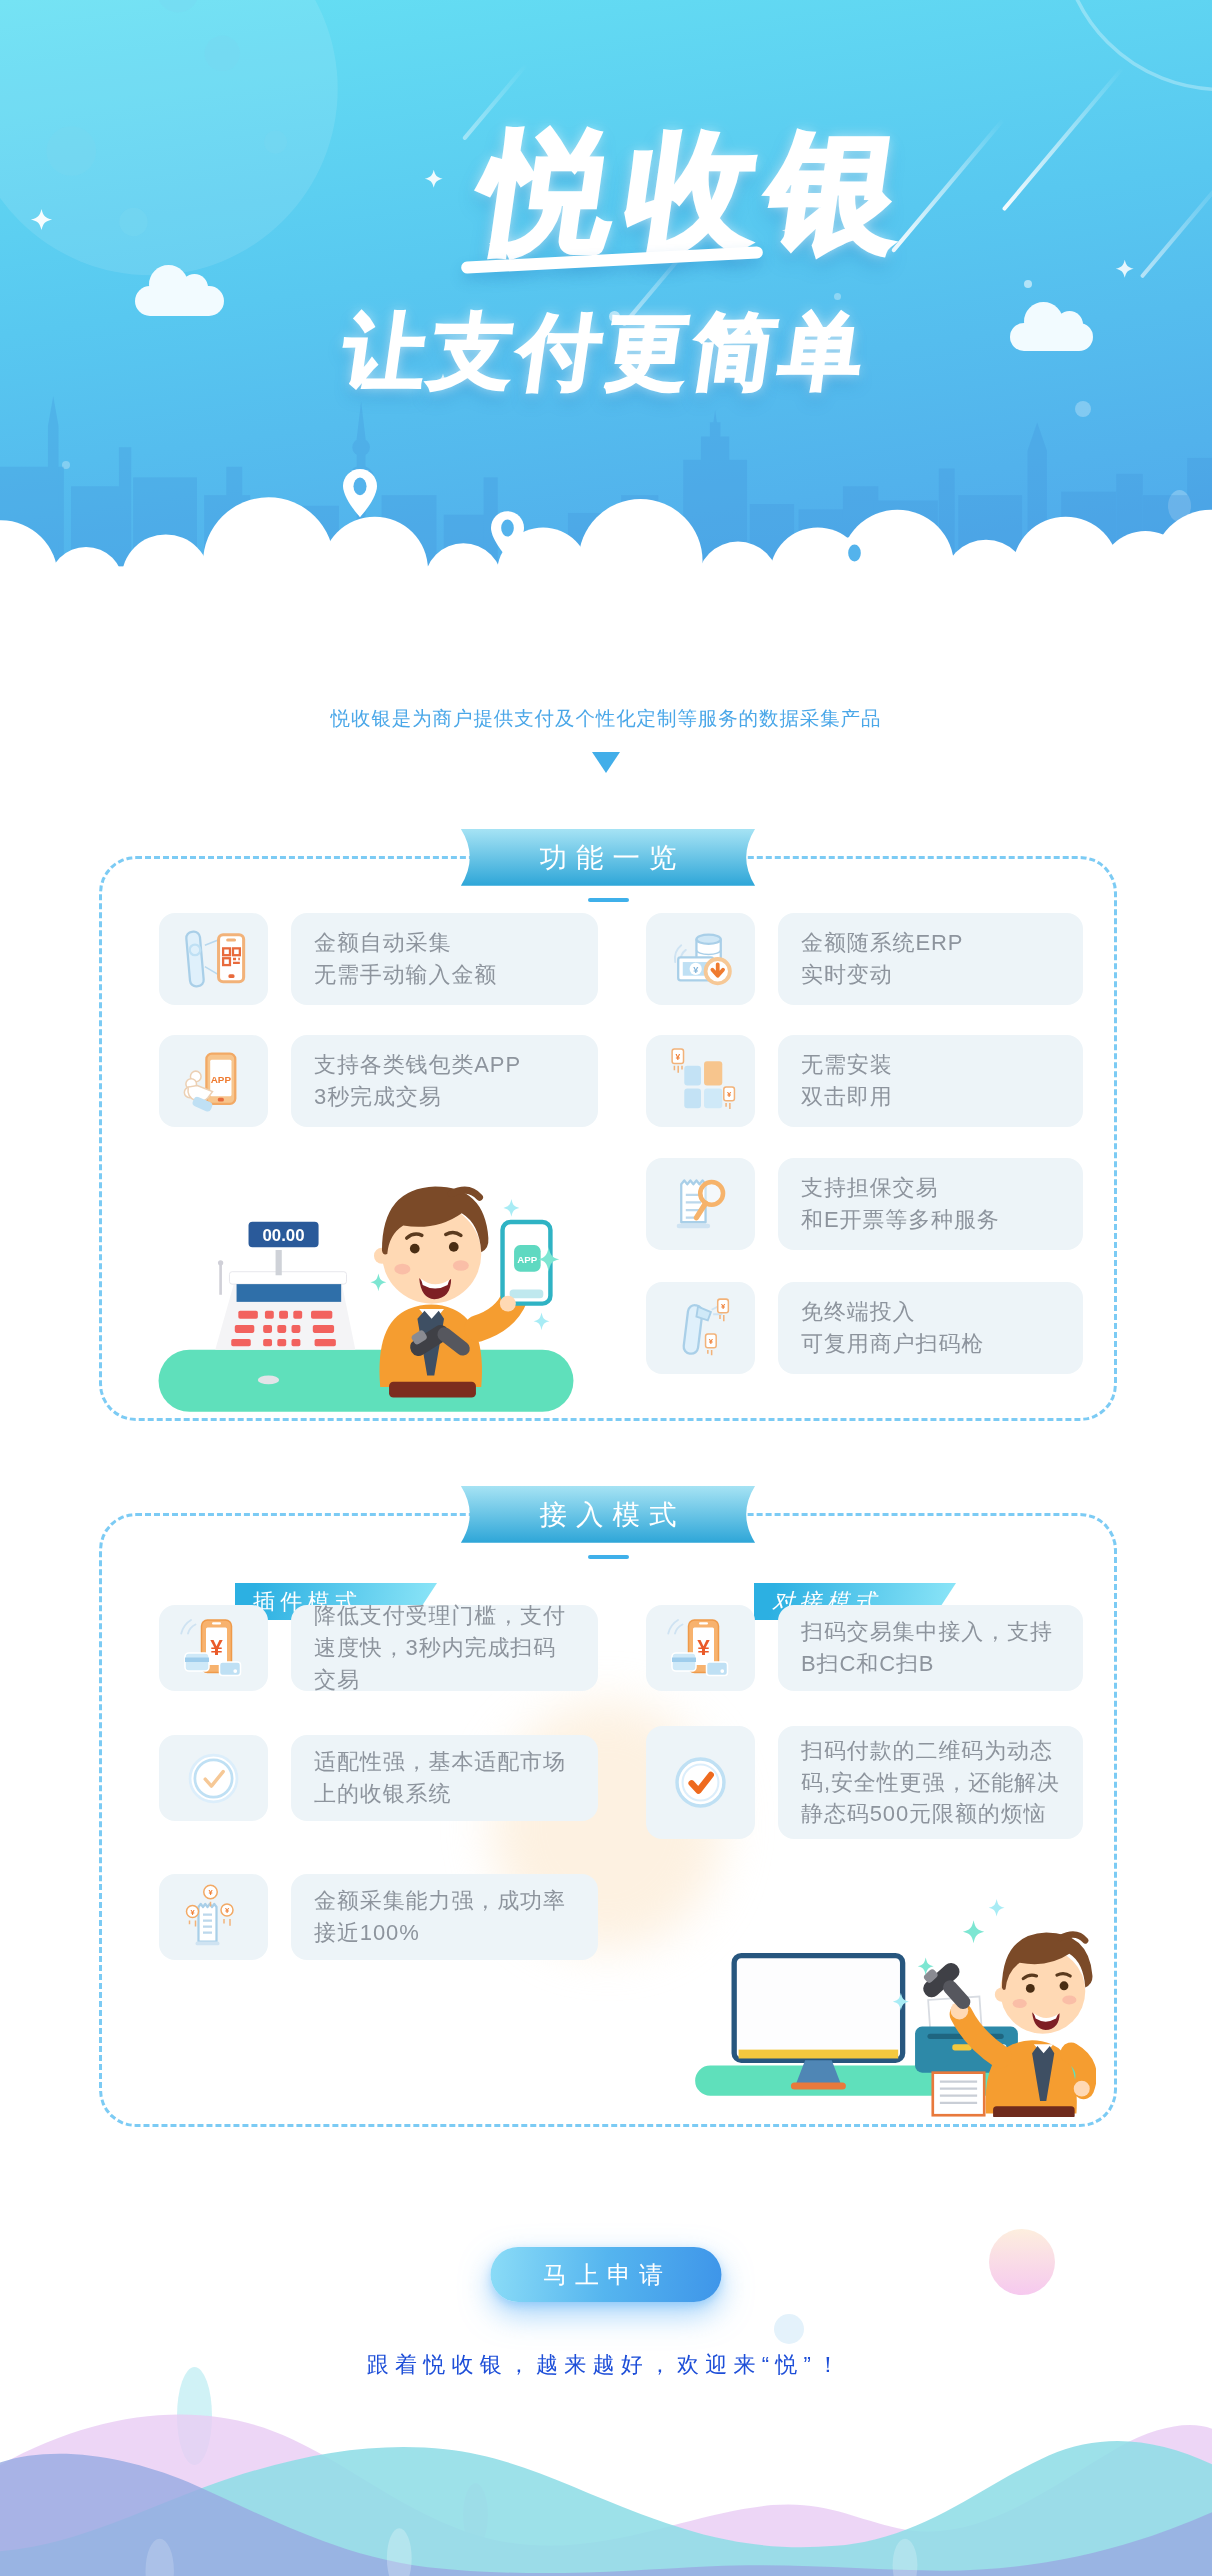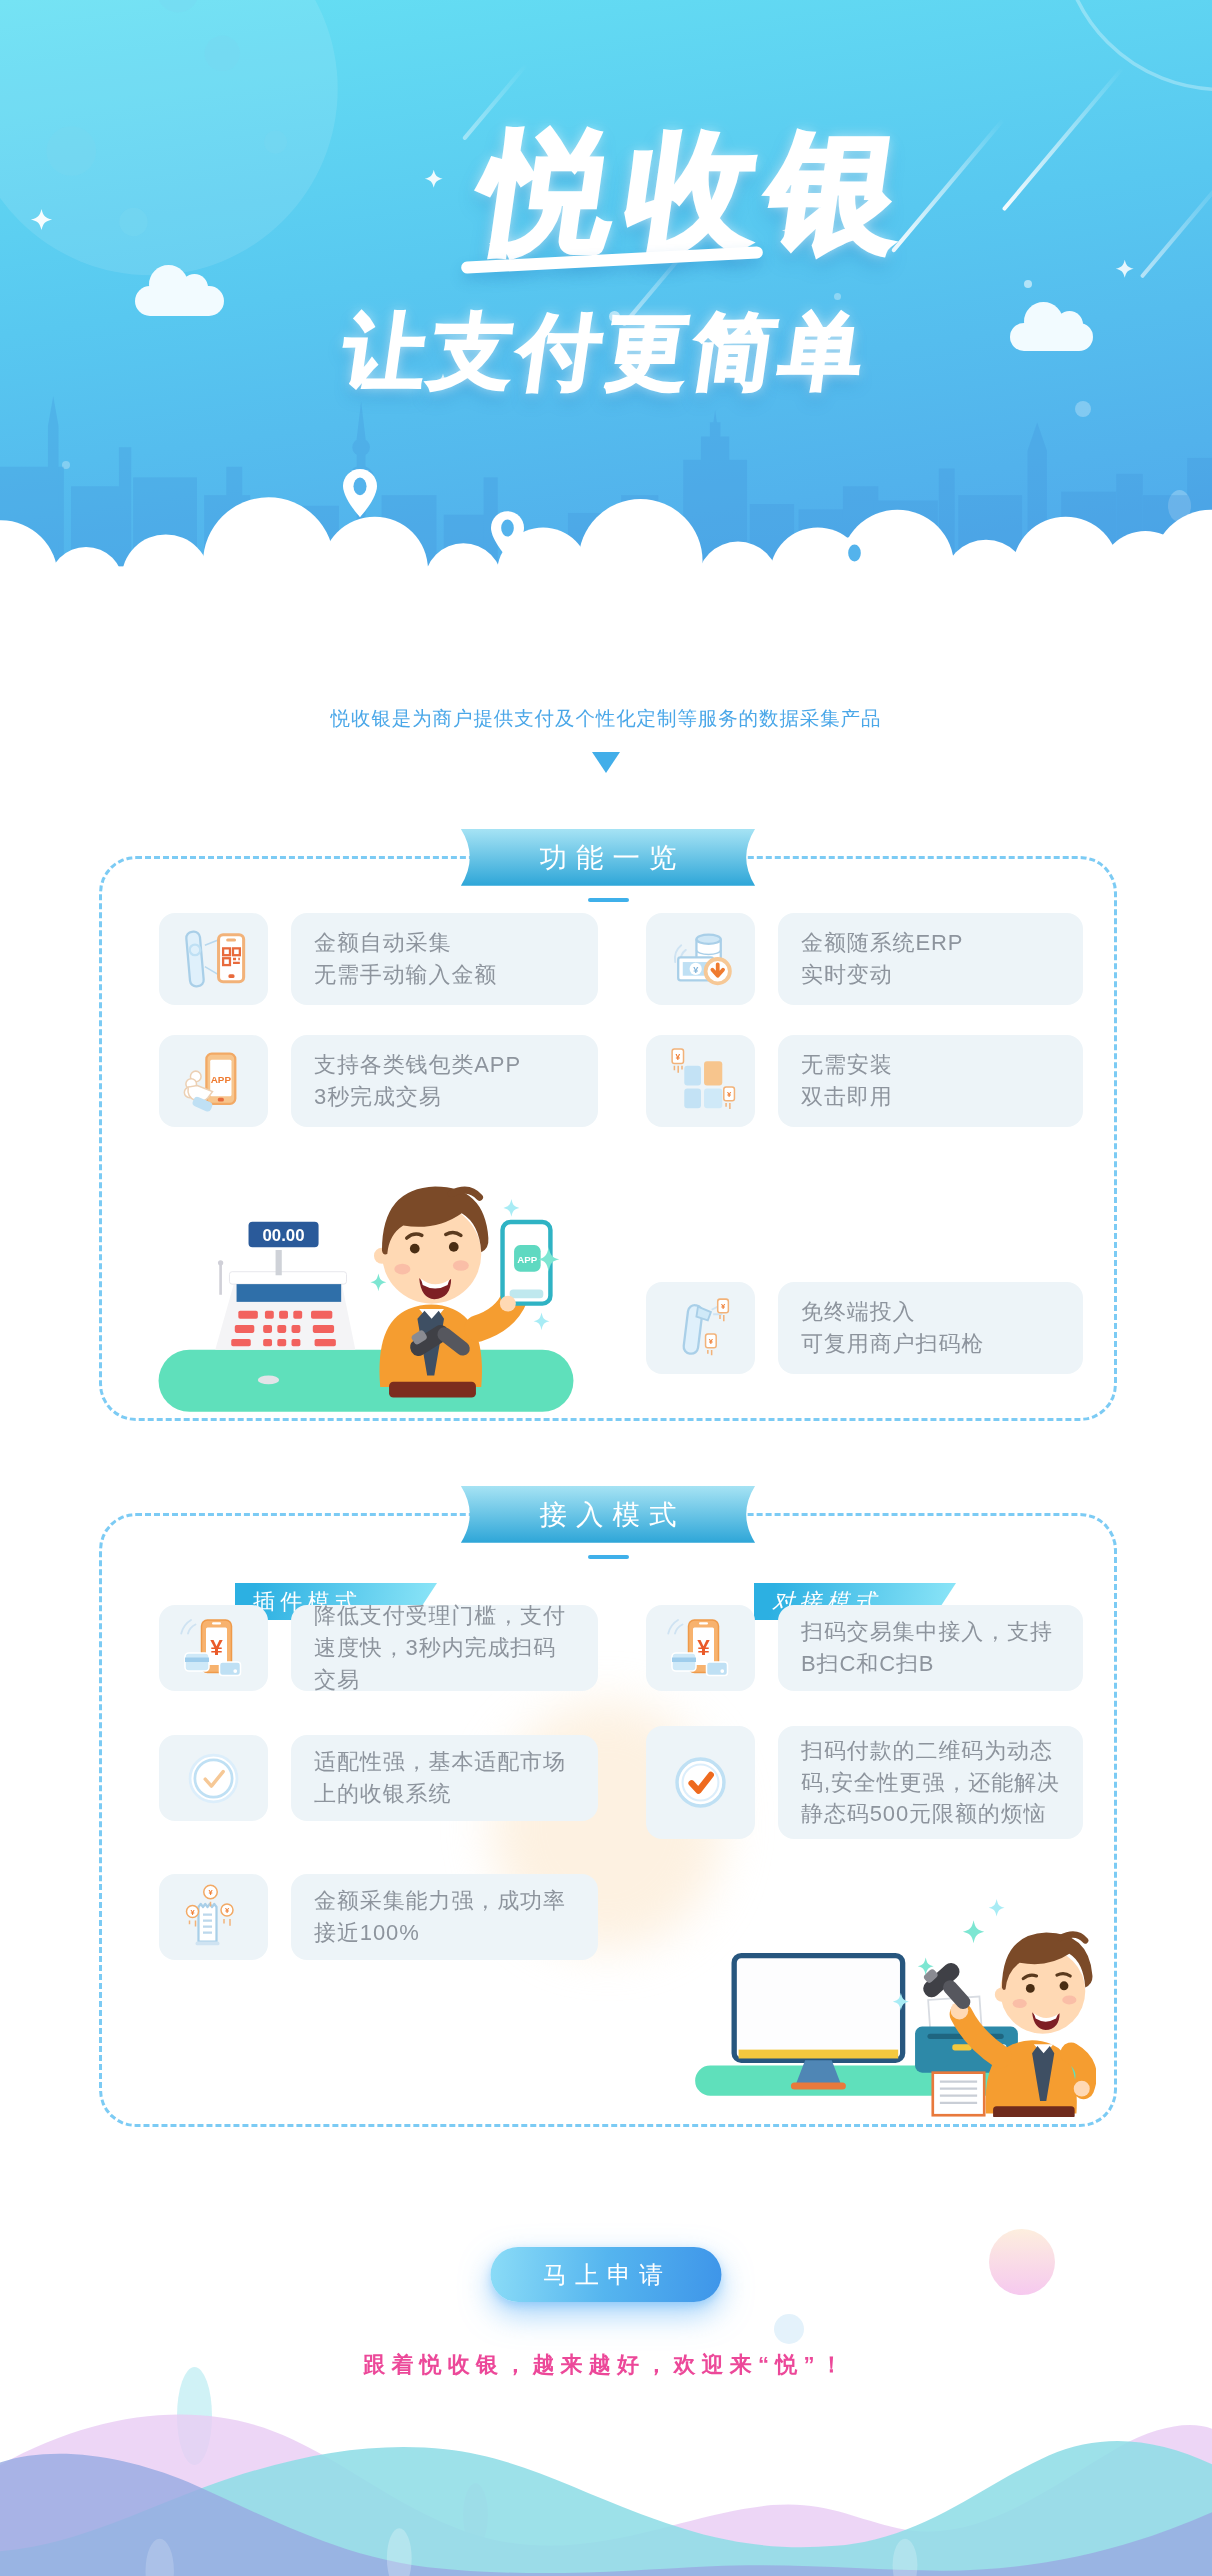--- a/index.html
+++ b/index.html
@@ -49,21 +49,21 @@
         background:linear-gradient(100deg,#2cb0e2 10%,#8de6f8 100%);
         color:#fff;font-size:22px;letter-spacing:5.3px;display:flex;align-items:center;padding-left:18px;box-sizing:border-box;margin-top:20px;}
   .blob{position:absolute;border-radius:50%;filter:blur(23px);z-index:1;}
   
   .cta{position:absolute;top:2247px;left:50%;transform:translateX(-50%);width:231px;height:55px;
         border:none;border-radius:28px;cursor:pointer;color:#fff;font-size:24px;letter-spacing:8px;padding-left:8px;
         font-family:"Liberation Sans",sans-serif;
         background:linear-gradient(95deg,#8bdcf7 0%,#55b5ef 50%,#3e95e9 100%);
         box-shadow:0 12.4px 30px rgba(90,175,245,.55),0 3.5px 9px rgba(90,175,245,.35);}
   .tagline{position:absolute;top:2350px;width:100%;text-align:center;
-        font-size:22px;color:#ec4899;letter-spacing:6.2px;font-weight:bold;}
+        font-size:22px;color:#1d4ed8;letter-spacing:6.2px;}
   .deco{position:absolute;border-radius:50%;}
   .waves{position:absolute;left:0;bottom:0;width:1212px;height:195px;}
 </style>
 </head>
 <body>
 
 <div class="page">
 
   <div class="hero">
 
@@ -285,20 +285,35 @@
             <path d="M83,79 v5 M88,79 v8" stroke="#f2b279" stroke-width="2"></path>
           </g>
         </svg>
       </div>
       <div class="tile text-tile">
         <span>无需安装</span>
         <span>双击即用</span>
       </div>
     </div>
 
+    <div class="feat" style="left:544px;top:299px;width:437px;height:92px;">
+      <div class="tile icon-tile">
+        <svg width="76" height="76" viewBox="0 0 100 100">
+          <path d="M24,24 l4,-5 4,5 4,-5 4,5 4,-5 4,5 4,-5 4,5 v50 h-32 Z" fill="#fff" stroke="#a9cfe8" stroke-width="3" stroke-linejoin="round"></path>
+          <path d="M30,38 h20 M30,48 h20 M30,58 h20 M30,68 h14" stroke="#bcd8ec" stroke-width="3"></path>
+          <rect x="18" y="76" width="44" height="6" rx="3" fill="#cfe3f2"></rect>
+          <circle cx="64" cy="36" r="15" fill="rgba(255,255,255,.4)" stroke="#f6b36b" stroke-width="6"></circle>
+          <path d="M56,49 L44,68" stroke="#f6b36b" stroke-width="7" stroke-linecap="round"></path>
+        </svg>
+      </div>
+      <div class="tile text-tile">
+        <span>支持担保交易</span>
+        <span>和E开票等多种服务</span>
+      </div>
+    </div>
 
     <div class="feat" style="left:544px;top:423px;width:437px;height:92px;">
       <div class="tile icon-tile">
         <svg width="76" height="76" viewBox="0 0 100 100">
           <rect x="30" y="20" width="19" height="64" rx="9" transform="rotate(7 40 52)" fill="#dff0fb" stroke="#a9cfe8" stroke-width="3"></rect>
           <path d="M46,22 l17,7 -4,11 -15,-5 Z" fill="#cfe9f8" stroke="#a9cfe8" stroke-width="2.5"></path>
           <path d="M64,26 l10,-5 M66,32 l12,0" stroke="#cfe3f2" stroke-width="2.5"></path>
           <g>
             <rect x="72" y="12" width="14" height="18" rx="3" fill="#fff" stroke="#f2b279" stroke-width="2"></rect>
             <text x="79" y="25" font-size="10" text-anchor="middle" fill="#ef7b30" font-weight="bold">¥</text>

